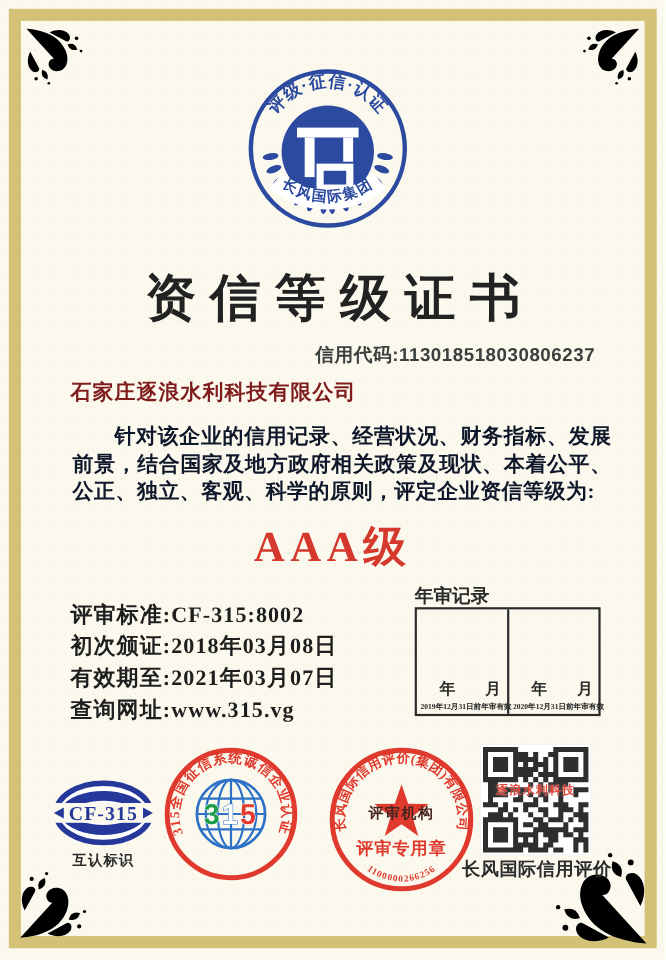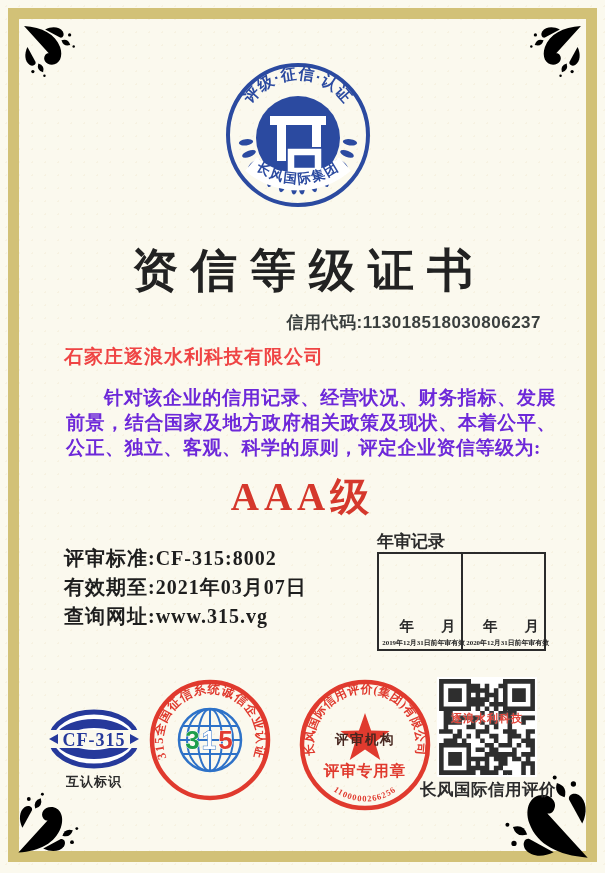--- a/index.html
+++ b/index.html
@@ -28,26 +28,26 @@
     font-size:46px; letter-spacing:13px; color:#222; text-indent:13px;
   }
   .credit-code{
     position:absolute; right:64px; top:311px;
     font-family:"Liberation Sans", sans-serif; font-weight:bold;
     font-size:17px; color:#3a3f3e; letter-spacing:.5px;
   }
   .company{
     position:absolute; left:64px; top:344px;
     font-family:"Liberation Sans", sans-serif; font-weight:bold;
-    font-size:19px; color:#ef4444; letter-spacing:1px;
+    font-size:19px; color:#7f1d1d; letter-spacing:1px;
   }
   .paragraph{
     position:absolute; left:66px; top:385px; width:490px;
     font-size:19px; line-height:25px; font-weight:bold;
-    text-align:justify; text-indent:2em; letter-spacing:.5px; color:#6d28d9;
+    text-align:justify; text-indent:2em; letter-spacing:.5px; color:#0f172a;
   }
   .grade{
     position:absolute; left:0; right:0; top:470px; text-align:center;
     font-size:39px; font-weight:bold; letter-spacing:5px; color:var(--grade);
   }
   .details{position:absolute; left:64px; top:545px; font-weight:bold; font-size:20px; color:#1e1e1e;}
   .details div{height:29px; letter-spacing:1px;}
 
   .review-label{position:absolute; left:377px; top:530px; font-weight:bold; font-size:17px;}
   .review-table{
@@ -159,20 +159,21 @@
   </svg>
 
   <div class="title">资信等级证书</div>
   <div class="credit-code">信用代码:113018518030806237</div>
   <div class="company">石家庄逐浪水利科技有限公司</div>
   <div class="paragraph">针对该企业的信用记录、经营状况、财务指标、发展前景，结合国家及地方政府相关政策及现状、本着公平、公正、独立、客观、科学的原则，评定企业资信等级为:</div>
   <div class="grade">AAA级</div>
 
   <div class="details">
     <div>评审标准:CF-315:8002</div>
+    <div>初次颁证:2018年03月08日</div>
     <div>有效期至:2021年03月07日</div>
     <div>查询网址:www.315.vg</div>
   </div>
 
   <div class="review-label">年审记录</div>
   <div class="review-table">
     <div class="review-cell">
       <div class="ym">
         <span>年</span>
         <span>月</span>

